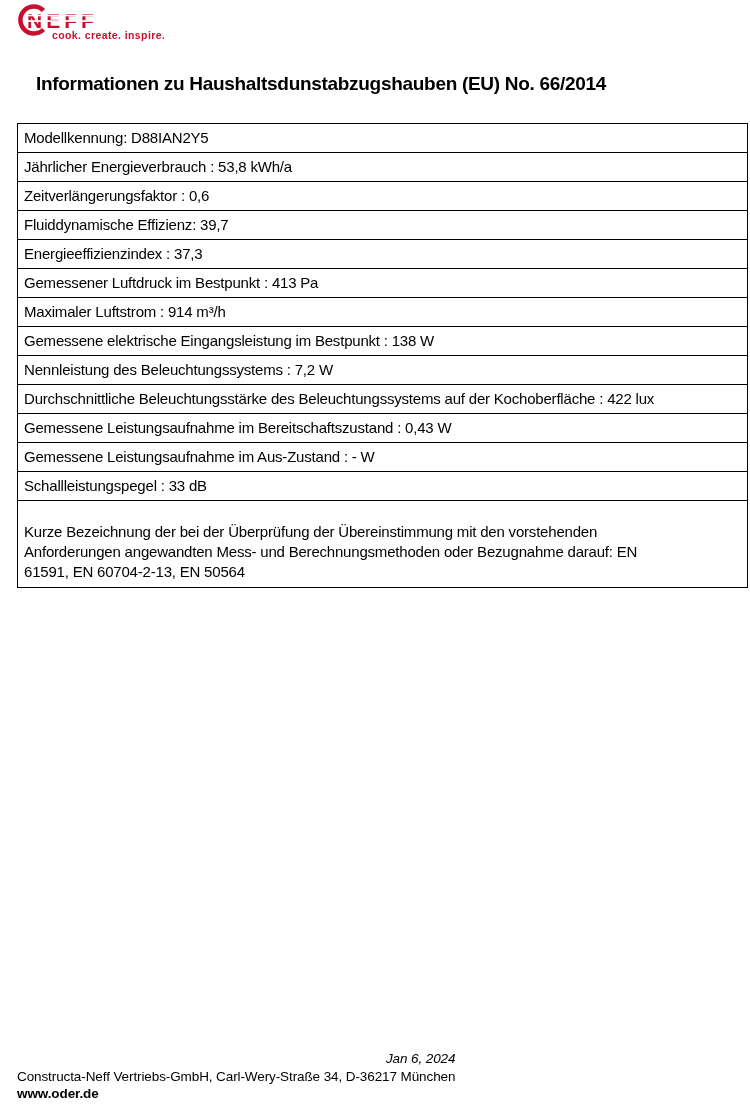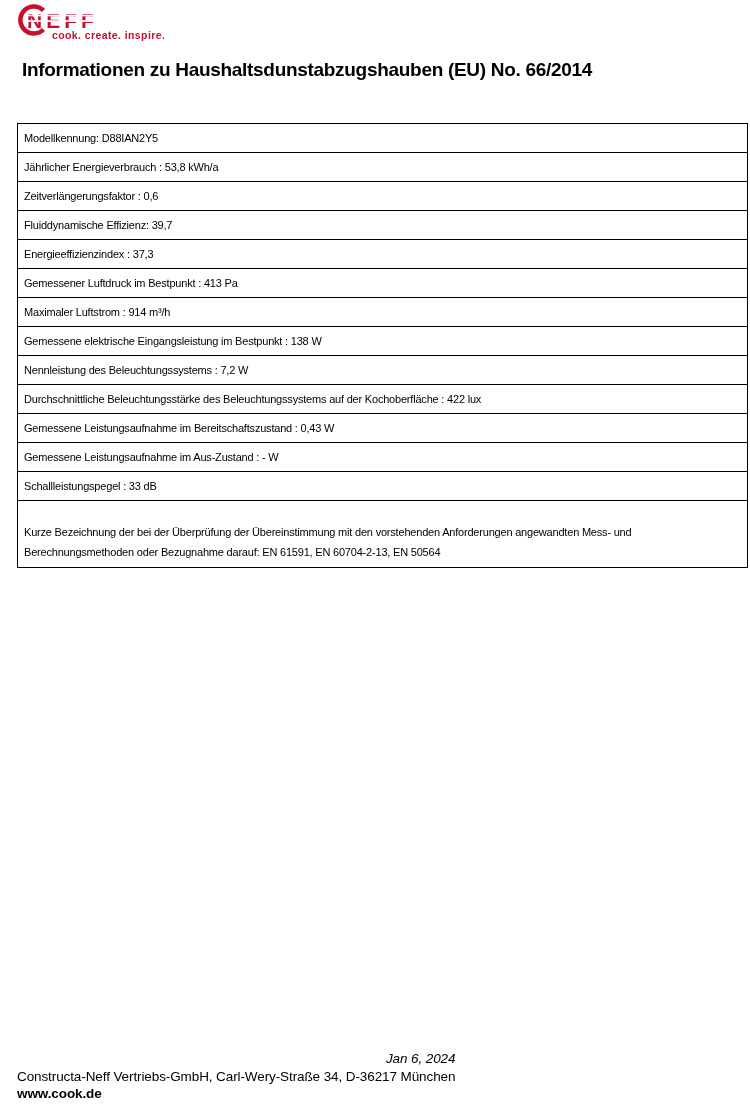--- a/index.html
+++ b/index.html
@@ -25,21 +25,21 @@
     position: absolute;
     left: 14px;
     top: 3px;
     width: 150px;
     height: 42px;
   }
   .page-title {
     position: absolute;
     left: 20px;
     top: 57px;
-    margin: 2px;
+    margin: 16px;
     font-size: 19px;
     line-height: 22px;
     font-weight: bold;
     letter-spacing: -0.3px;
     white-space: nowrap;
   }
   .spec-table {
     position: absolute;
     left: 17px;
     top: 123px;
@@ -47,21 +47,21 @@
     box-sizing: border-box;
     border: 1.5px solid #000000;
     background: #ffffff;
   }
   .row {
     box-sizing: border-box;
     min-height: 29px;
     border-bottom: 1.5px solid #000000;
     padding: 4px 6px;
     display: flex;
-    font-size: 11px;
+    font-size: 15px;
     line-height: 20px;
     letter-spacing: -0.2px;
   }
   .row:last-child {
     border-bottom: none;
   }
   .row .txt {
     display: block;
   }
   .row-multi {
@@ -149,16 +149,16 @@
         <span class="txt">Schallleistungspegel : 33 dB</span>
       </div>
       <div class="row row-multi">
         <span class="txt">Kurze Bezeichnung der bei der Überprüfung der Übereinstimmung mit den vorstehenden Anforderungen angewandten Mess- und Berechnungsmethoden oder Bezugnahme darauf: EN 61591, EN 60704-2-13, EN 50564</span>
       </div>
     </div>
 
   <div class="footer">
     <div class="footer-date">Jan 6, 2024</div>
     <div class="footer-company">Constructa-Neff Vertriebs-GmbH, Carl-Wery-Straße 34, D-36217 München</div>
-    <div class="footer-website">www.cook.de</div>
+    <div class="footer-website">www.oder.de</div>
   </div>
 
 </div>
 
 </body></html>

